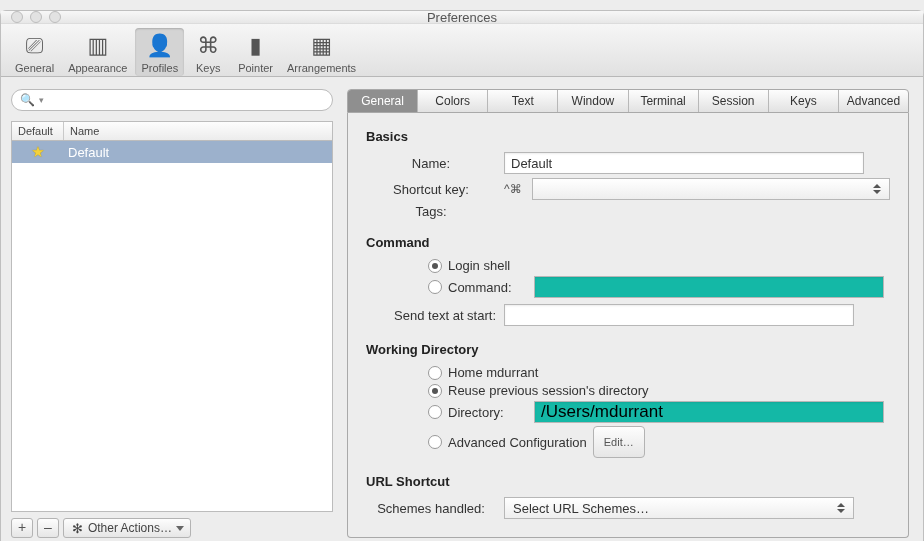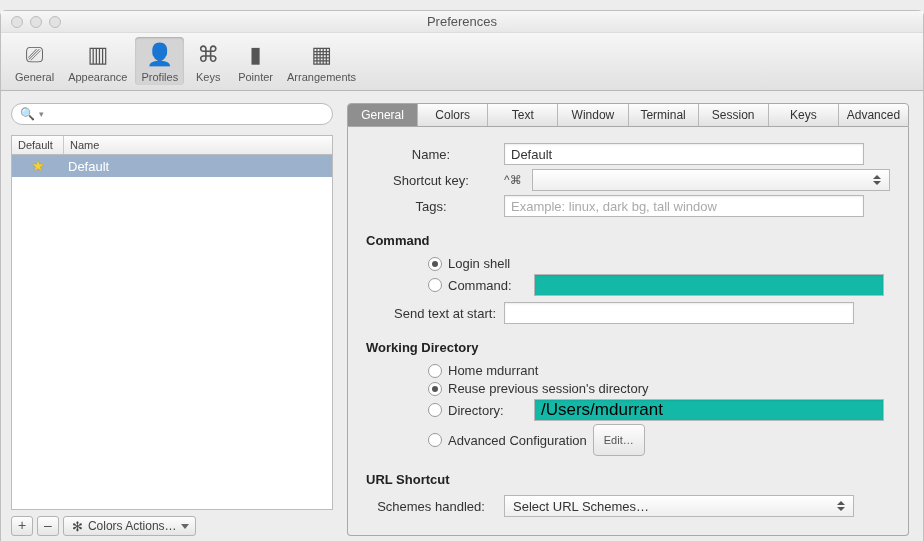--- a/index.html
+++ b/index.html
@@ -259,54 +259,54 @@
           <div class="star">★</div>
           <div class="name">Default</div>
         </div>
       </div>
 
       <div class="leftfoot">
         <div class="sqbtn">+</div>
         <div class="sqbtn">–</div>
         <div class="otheractions">
           <span class="gear">✻</span>
-          <span>Colors Actions…</span>
+          <span>Other Actions…</span>
         </div>
       </div>
     </div>
 
     <div class="right">
       <div class="tabs">
         <div class="tab active">General</div>
         <div class="tab">Colors</div>
         <div class="tab">Text</div>
         <div class="tab">Window</div>
         <div class="tab">Terminal</div>
         <div class="tab">Session</div>
         <div class="tab">Keys</div>
         <div class="tab">Advanced</div>
       </div>
 
       <div class="pane">
 
+        <div class="section-title">Basics</div>
 
         <div class="row">
           <div class="lbl">Name:</div>
           <input class="tinput" value="Default" style="">
         </div>
         <div class="row">
           <div class="lbl">Shortcut key:</div>
           <span class="shortcut-prefix">^⌘</span>
           <div class="select">
             <span></span>
           </div>
         </div>
         <div class="row">
           <div class="lbl">Tags:</div>
-          <input class="tinput" placeholder="Example: linux, dark bg, tall window" style="">
         </div>
 
         <div class="section-title" style="margin-top:16px">Command</div>
 
         <div class="radio-row">
           <span class="radio checked"></span>
           <span>Login shell</span>
         </div>
         <div class="radio-row">
           <span class="radio"></span>

